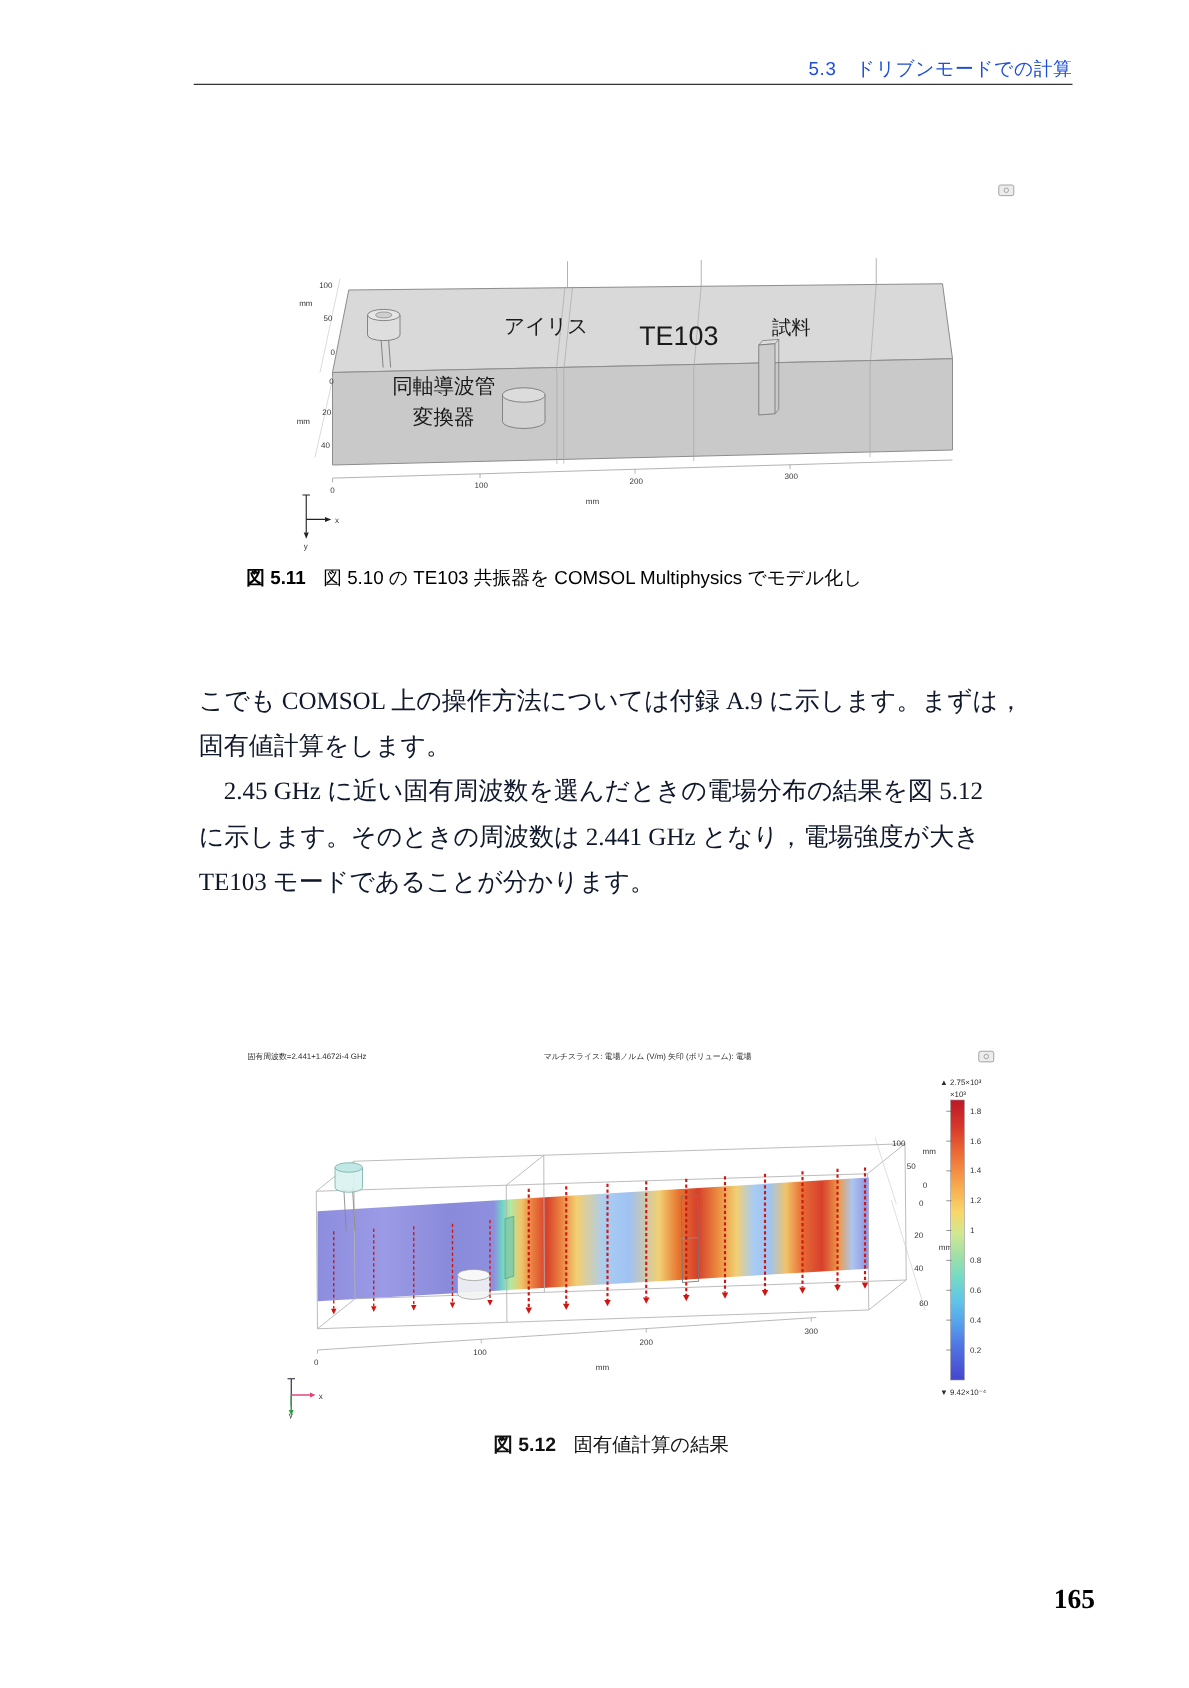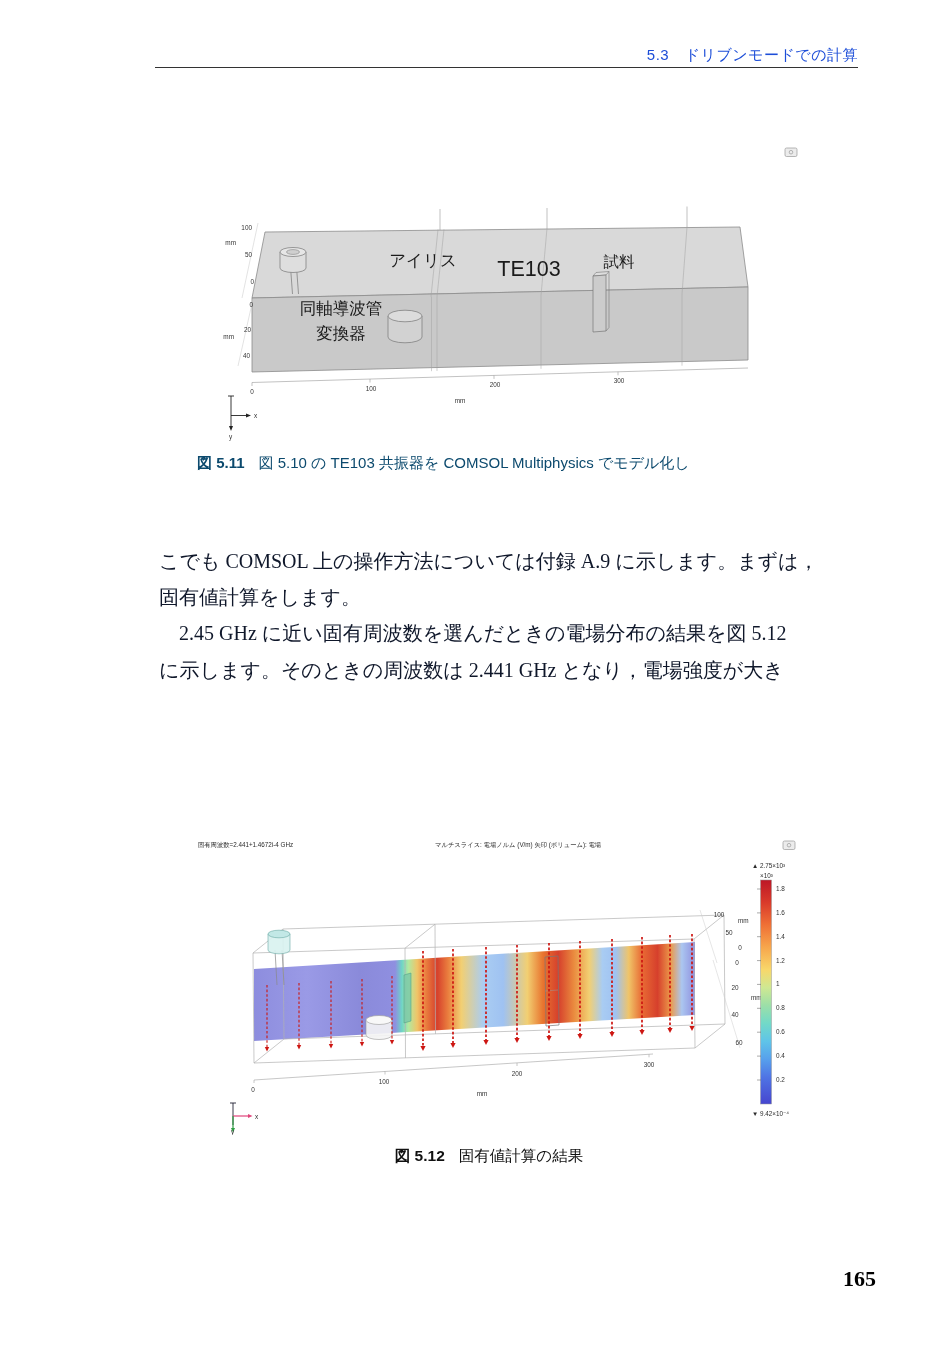--- a/index.html
+++ b/index.html
@@ -3,21 +3,21 @@
 <meta charset="utf-8">
 <style>
   html,body{margin:0;padding:0;background:#fff;}
   #page{position:relative;width:951px;height:1350px;background:#ffffff;overflow:hidden;
         font-family:"Liberation Sans","DejaVu Sans",sans-serif;color:#141414;}
   .abs{position:absolute;}
   
   .header{right:93px;top:46px;font-size:15px;color:#1d4ed8;letter-spacing:.5px;}
   .rule{left:155px;top:67px;width:703px;height:1px;background:#333;}
   
-  .caption{font-size:15px;line-height:24px;color:#0c4a6e;}
+  .caption{font-size:15px;line-height:24px;color:#000000;}
   .cap-label{font-weight:600;margin-right:14px;}
   .caption2{left:139px;top:1146px;width:700px;text-align:center;font-size:15.5px;color:#111;}
   
   .bodytext{left:159px;top:543px;width:706px;
             font-family:"Liberation Serif","DejaVu Serif",serif;
             font-size:20px;line-height:36.2px;color:#0f172a;}
   .bline{white-space:nowrap;}
   
   .fig{overflow:visible;}
   .pageno{right:75px;top:1266px;font-family:"Liberation Serif","DejaVu Serif",serif;
@@ -34,21 +34,21 @@
   .arrh{fill:#cd1612;}
 </style>
 </head>
 <body>
 
 <div id="page">
 
   <div class="abs header">5.3　ドリブンモードでの計算</div>
   <div class="abs rule"></div>
 
-  <div class="abs fig" style="left:195px;top:135px;width:615px;height:310px;">
+  <div class="abs fig" style="left:209px;top:135px;width:615px;height:310px;">
     <svg viewBox="0 0 615 310" width="615" height="310">
 
       <g>
         <rect x="590" y="13" width="12" height="8.5" rx="1.5" fill="#ececec" stroke="#999" stroke-width=".7"></rect>
         <circle cx="596" cy="17.2" r="1.8" fill="none" stroke="#999" stroke-width=".7"></circle>
       </g>
 
       <g>
 
         <line x1="245" y1="74" x2="245" y2="95" stroke="#999" stroke-width=".6"></line>
@@ -128,20 +128,21 @@
 
   <div class="abs caption" style="left:197px;top:451px;width:650px;">
     <div><span class="cap-label">図 5.11</span><span>図 5.10 の TE103 共振器を COMSOL Multiphysics でモデル化し</span></div>
   </div>
 
   <div class="abs bodytext">
     <div class="bline">こでも COMSOL 上の操作方法については付録 A.9 に示します。まずは，</div>
     <div class="bline">固有値計算をします。</div>
     <div class="bline">　2.45 GHz に近い固有周波数を選んだときの電場分布の結果を図 5.12</div>
     <div class="bline">に示します。そのときの周波数は 2.441 GHz となり，電場強度が大き</div>
+    <div class="bline">TE103 モードであることが分かります。</div>
   </div>
 
   <div class="abs fig" style="left:195px;top:835px;width:625px;height:300px;">
     <svg viewBox="0 0 625 300" width="625" height="300">
       <defs>
         <linearGradient id="sliceGrad" gradientUnits="userSpaceOnUse" x1="59" y1="0" x2="500" y2="0">
           <stop offset="0" stop-color="#8d8dde"></stop>
             <stop offset=".12" stop-color="#9a9ae6"></stop>
           <stop offset=".24" stop-color="#8a8ada"></stop>
             <stop offset=".32" stop-color="#8f8fe0"></stop>

